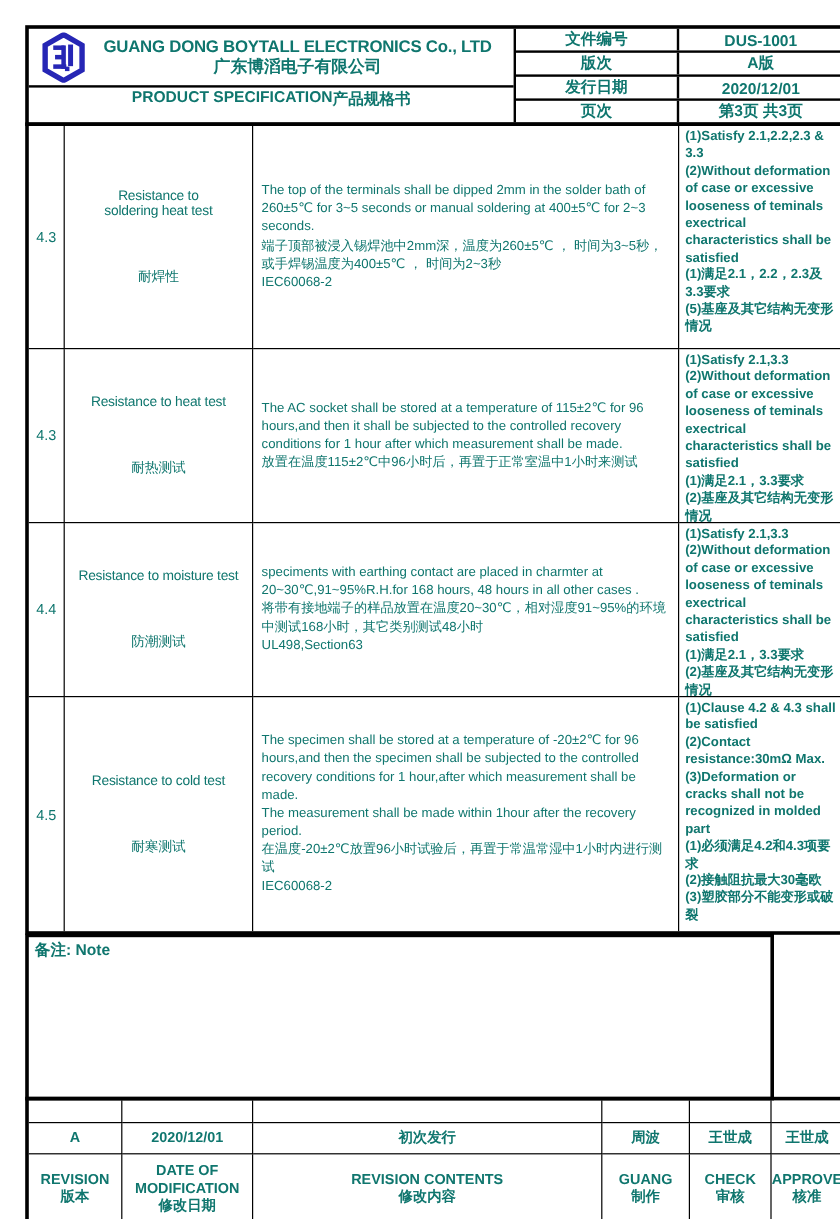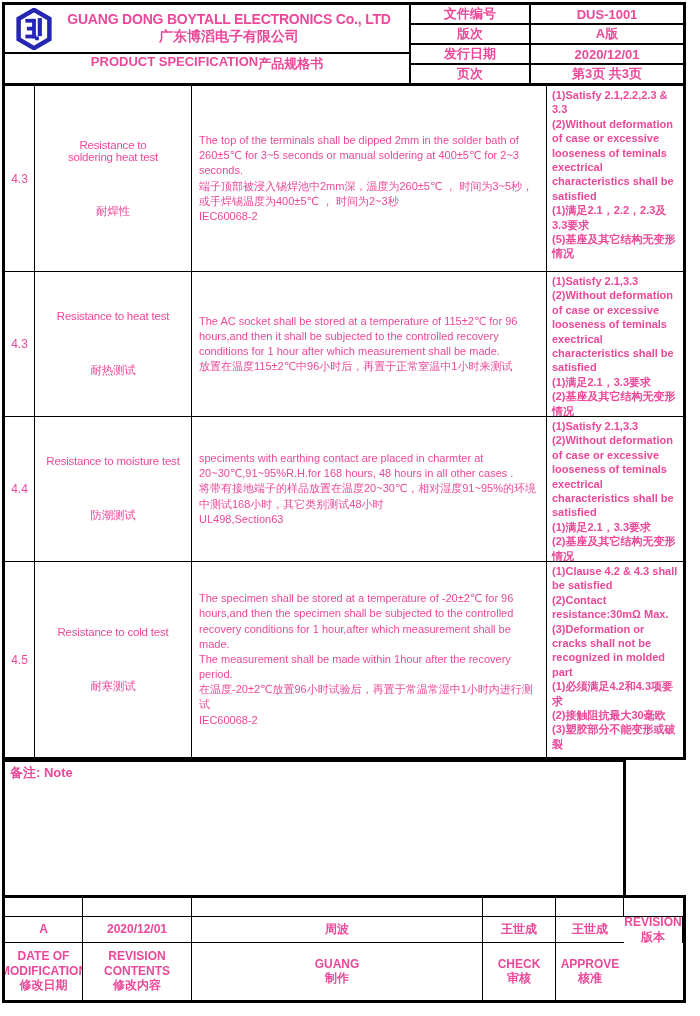--- a/index.html
+++ b/index.html
@@ -1,41 +1,41 @@
 <!DOCTYPE html>
 <html><head>
 <meta charset="utf-8">
 <style>
   * { margin:0; padding:0; box-sizing:border-box; }
   html,body { background:#ffffff; }
   .page {
     width:700px; height:1016px;
     background:#ffffff;
-    color:#ec4899;
+    color:#0f766e;
     font-family:"Liberation Sans","DejaVu Sans",sans-serif;
-    padding:2px;
+    padding:21px;
     position:relative;
     overflow:hidden;
   }
   
   .hdr { border:3px solid #000; display:flex; width:684px; }
   .hdr-left { width:406px; border-right:2px solid #000; display:flex; flex-direction:column; }
   .company { height:49px; border-bottom:2px solid #000; display:flex; align-items:center; padding:2px 4px; }
   .logo { width:38px; height:42px; color:#2626b5; flex:0 0 auto; margin-left:6px; }
   .company-text { flex:1; text-align:center; }
   .company-en { font-size:14px; font-weight:bold; letter-spacing:-0.2px; }
   .company-cn { font-size:14px; font-weight:bold; margin-top:1px; }
   .doctitle { flex:1; display:flex; justify-content:center; text-align:center; }
   .doctitle-en { font-size:13px; font-weight:bold; }
   .doctitle-cn { font-size:13px; font-weight:bold; margin-top:1px; }
   .hdr-right { flex:1; display:flex; flex-direction:column; }
   .hrow { display:flex; border-bottom:2px solid #000; flex:1; }
   .hrow:last-child { border-bottom:none; }
   .hrow.tall { flex:1.35; }
-  .hlabel { width:120px; border-right:2px solid #000; display:flex; align-items:center; justify-content:center; font-weight:bold; font-size:13px; }
+  .hlabel { width:136px; border-right:2px solid #000; display:flex; align-items:center; justify-content:center; font-weight:bold; font-size:13px; }
   .hvalue { flex:1; display:flex; align-items:center; justify-content:center; font-weight:bold; font-size:13px; }
   
   .spec { width:684px; margin-top:-3px; border:3px solid #000; display:grid; grid-template-columns:30px 157px 355px 1fr; grid-template-rows:186px 145px 145px 195px; }
   .cell { border-right:1.5px solid #000; border-bottom:1.5px solid #000; overflow:hidden; }
   .cell.lastcol { border-right:none;font-weight:bold; }
   .cell.lastrow { border-bottom:none; }
   .c-num { display:flex; align-items:center; justify-content:center; font-size:12px; }
   .c-name { display:flex; flex-direction:column; align-items:center; justify-content:center; text-align:center; font-size:11.5px; letter-spacing:-0.2px; padding:2px;gap:40px; }
   .c-name .cn { margin-top:1px; }
   .c-desc { display:flex; flex-direction:column; justify-content:center; font-size:11px; line-height:1.38; padding:4px 7px; white-space:pre-line; }
@@ -161,20 +161,21 @@
 
     <div class="r-cell"></div>
     <div class="r-cell"></div>
     <div class="r-cell"></div>
     <div class="r-cell"></div>
     <div class="r-cell"></div>
     <div class="r-cell lastcol"></div>
 
     <div class="r-cell">A</div>
     <div class="r-cell">2020/12/01</div>
+    <div class="r-cell">初次发行</div>
     <div class="r-cell">周波</div>
     <div class="r-cell">王世成</div>
     <div class="r-cell lastcol">王世成</div>
 
     <div class="r-cell lastrow">REVISION
 版本</div>
     <div class="r-cell lastrow">DATE OF
 MODIFICATION
 修改日期</div>
     <div class="r-cell lastrow">REVISION CONTENTS

